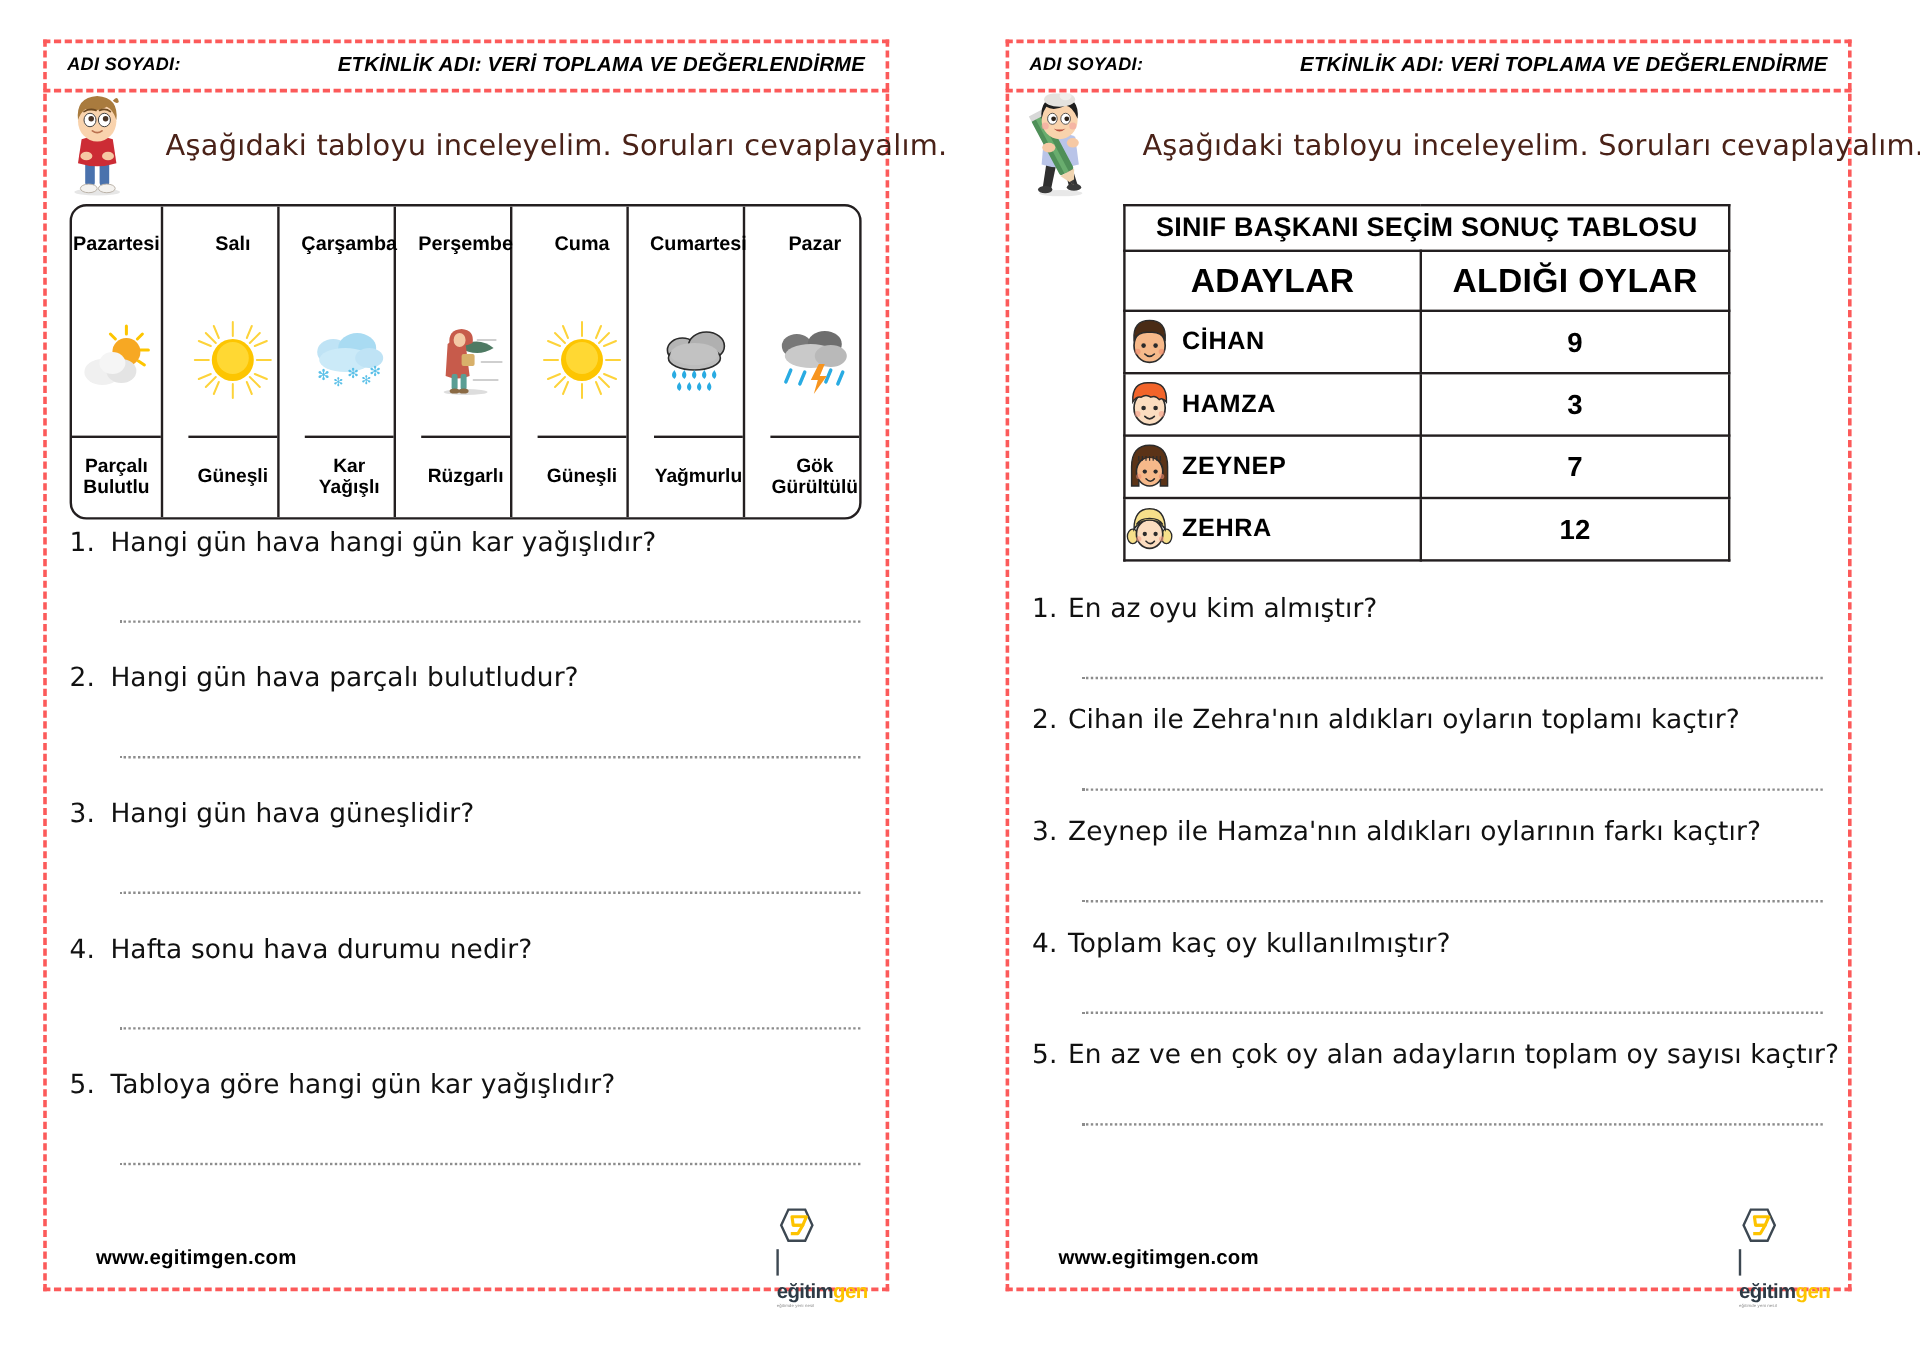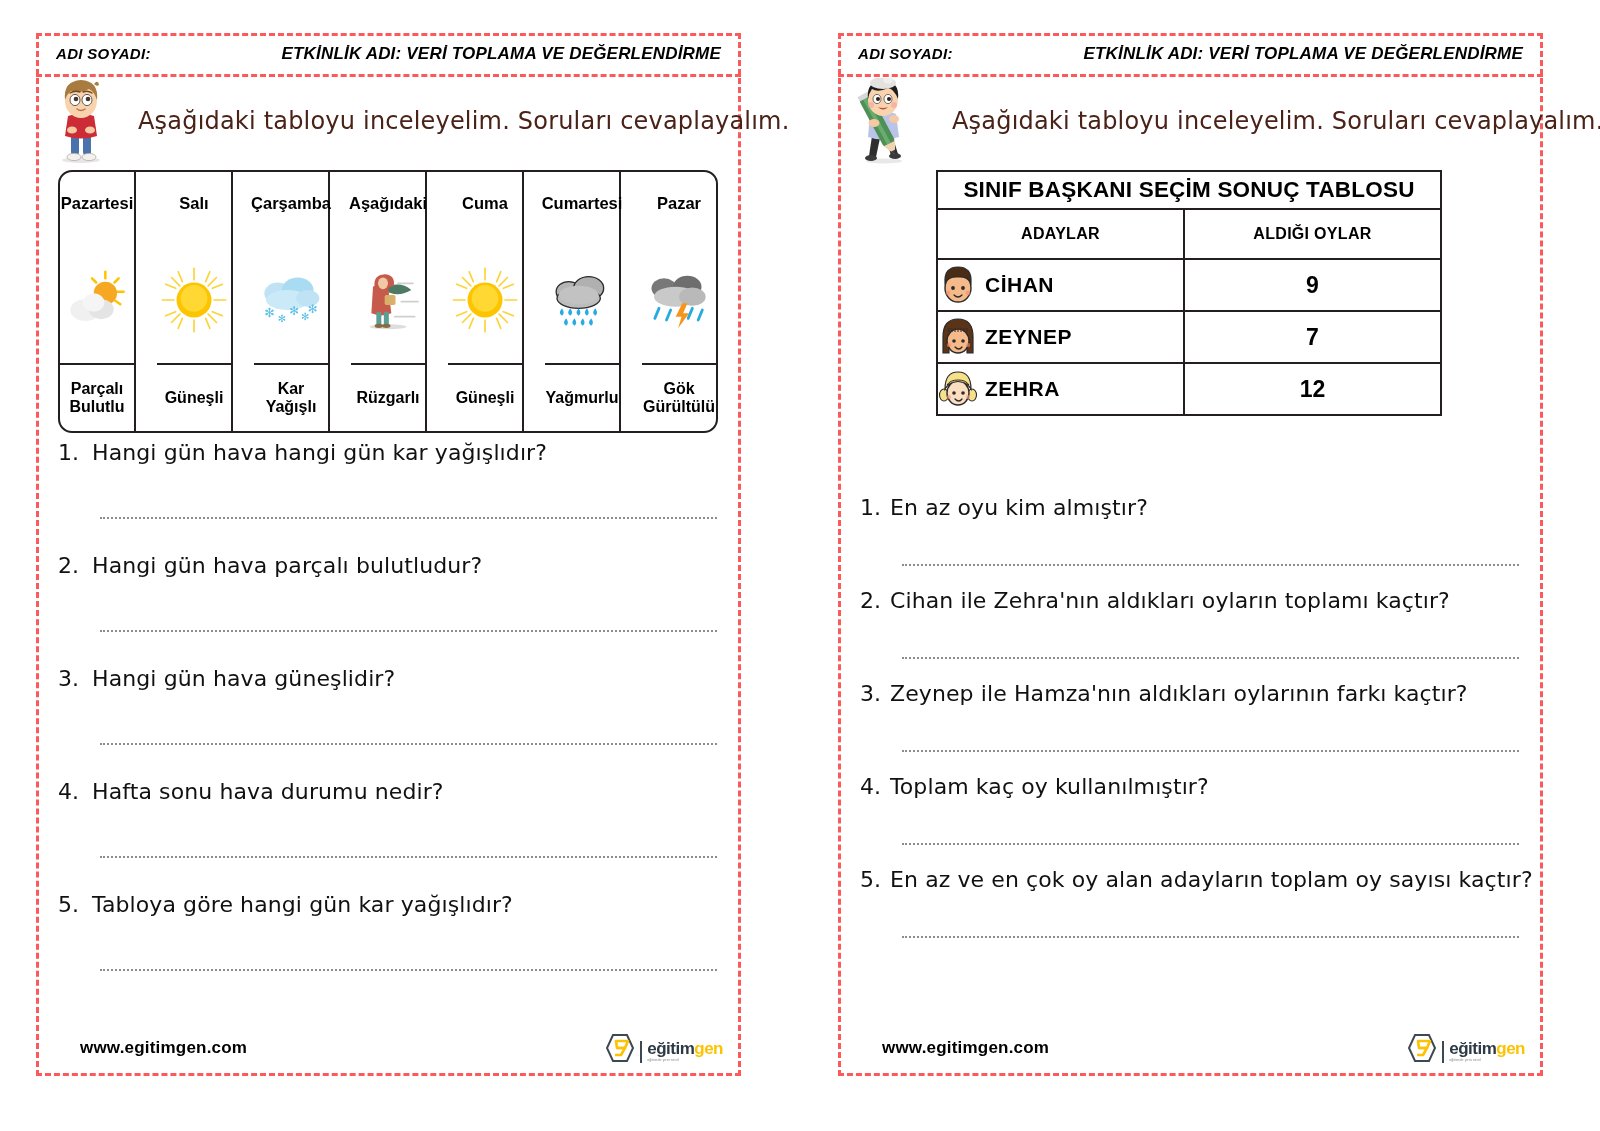--- a/index.html
+++ b/index.html
@@ -164,21 +164,21 @@
     height: 38px;
     text-align: center;
     font-size: 22.5px;
     font-weight: bold;
     letter-spacing: 0.2px;
     color: #000;
   }
   .vt-h {
     height: 50px;
     text-align: center;
-    font-size: 16px;
+    font-size: 28px;
     font-weight: bold;
     letter-spacing: 0.3px;
     color: #000;
   }
   .vt-name {
     height: 52px;
     padding-left: 8px;
   }
   .vt-name-inner {
     display: flex;
@@ -253,22 +253,23 @@
   .footer-url {
     font-size: 17px;
     font-weight: bold;
     color: #000;
     letter-spacing: 0.2px;
     margin-left: 26px;
   }
   .brand {
     margin-left: auto;
     display: flex;
-    align-items: flex-end;
+    align-items: flex-start;
     gap: 5px;
+    flex-direction: column;
   }
   .brand-mark { width: 32px; height: 30px; display: block; }
   .brand-bar { width: 2px; height: 22px; background: #3d4852; }
   .brand-text {
     display: flex;
     flex-direction: column;
     line-height: 1;
   }
   .brand-word {
     font-size: 17px;
@@ -395,21 +396,21 @@
               <text x="40" y="60" font-size="14" font-family="DejaVu Sans, sans-serif">✻</text>
               <text x="54" y="66" font-size="12" font-family="DejaVu Sans, sans-serif">✻</text>
               <text x="62" y="58" font-size="14" font-family="DejaVu Sans, sans-serif">✻</text>
             </g>
           </svg>
         </div>
         <div class="cond">Kar Yağışlı</div>
       </div>
 
       <div class="wcol">
-        <div class="day">Aşağıdaki</div>
+        <div class="day">Perşembe</div>
         <div class="pic">
           <svg class="wicon" viewBox="0 0 84 84">
             <ellipse cx="42" cy="74" rx="22" ry="3" fill="#ddd"></ellipse>
             <g stroke="#cfcfcf" stroke-width="2" stroke-linecap="round">
               <line x1="54" y1="22" x2="72" y2="22"></line>
               <line x1="58" y1="44" x2="78" y2="44"></line>
               <line x1="50" y1="62" x2="74" y2="62"></line>
             </g>
 
             <path d="M36 28 q20 -10 34 2 q-16 10 -34 0 z" fill="#4e7a63"></path>
@@ -633,20 +634,37 @@
               <path d="M16 30 q4 4 8 0" stroke="#2b2b2b" stroke-width="1.3" fill="none" stroke-linecap="round"></path>
               <circle cx="10" cy="28" r="2.4" fill="#f08c70" opacity="0.6"></circle>
               <circle cx="30" cy="28" r="2.4" fill="#f08c70" opacity="0.6"></circle>
             </svg>
             <span class="vt-name-label">CİHAN</span>
           </div>
         </td>
         <td class="vt-votes">9</td>
       </tr>
 
+      <tr>
+        <td class="vt-name">
+          <div class="vt-name-inner">
+            <svg class="avatar-svg" viewBox="0 0 40 40">
+              <ellipse cx="20" cy="23" rx="13" ry="14" fill="#fbddc0" stroke="#2b2b2b" stroke-width="1.4"></ellipse>
+              <path d="M6 18 q-1 -17 14 -16 q15 -1 14 16 q-3 -4 -6 -2 q-3 -4 -7 -2 q-4 -3 -8 0 q-4 -1 -7 4 z" fill="#f2642a" stroke="#2b2b2b" stroke-width="1.2"></path>
+              <circle cx="15" cy="23" r="1.9" fill="#2b2b2b"></circle>
+              <circle cx="25" cy="23" r="1.9" fill="#2b2b2b"></circle>
+              <path d="M16 30 q4 4 8 0" stroke="#2b2b2b" stroke-width="1.3" fill="none" stroke-linecap="round"></path>
+              <circle cx="10" cy="28" r="2.4" fill="#f5a08a" opacity="0.6"></circle>
+              <circle cx="30" cy="28" r="2.4" fill="#f5a08a" opacity="0.6"></circle>
+            </svg>
+            <span class="vt-name-label">HAMZA</span>
+          </div>
+        </td>
+        <td class="vt-votes">3</td>
+      </tr>
 
       <tr>
         <td class="vt-name">
           <div class="vt-name-inner">
             <svg class="avatar-svg" viewBox="0 0 40 40">
               <path d="M5 20 q0 -18 15 -18 q15 0 15 18 l0 16 l-6 0 l0 -14 l-18 0 l0 14 l-6 0 z" fill="#5b3317" stroke="#2b2b2b" stroke-width="1.2"></path>
               <ellipse cx="20" cy="24" rx="11" ry="12" fill="#f6b98a" stroke="#2b2b2b" stroke-width="1.4"></ellipse>
               <path d="M9 15 q11 -6 22 0 q-2 -4 -11 -4 q-9 0 -11 4 z" fill="#5b3317"></path>
               <g stroke="#2b2b2b" stroke-width="1" fill="none">
                 <path d="M11 15 l0 -4"></path>

